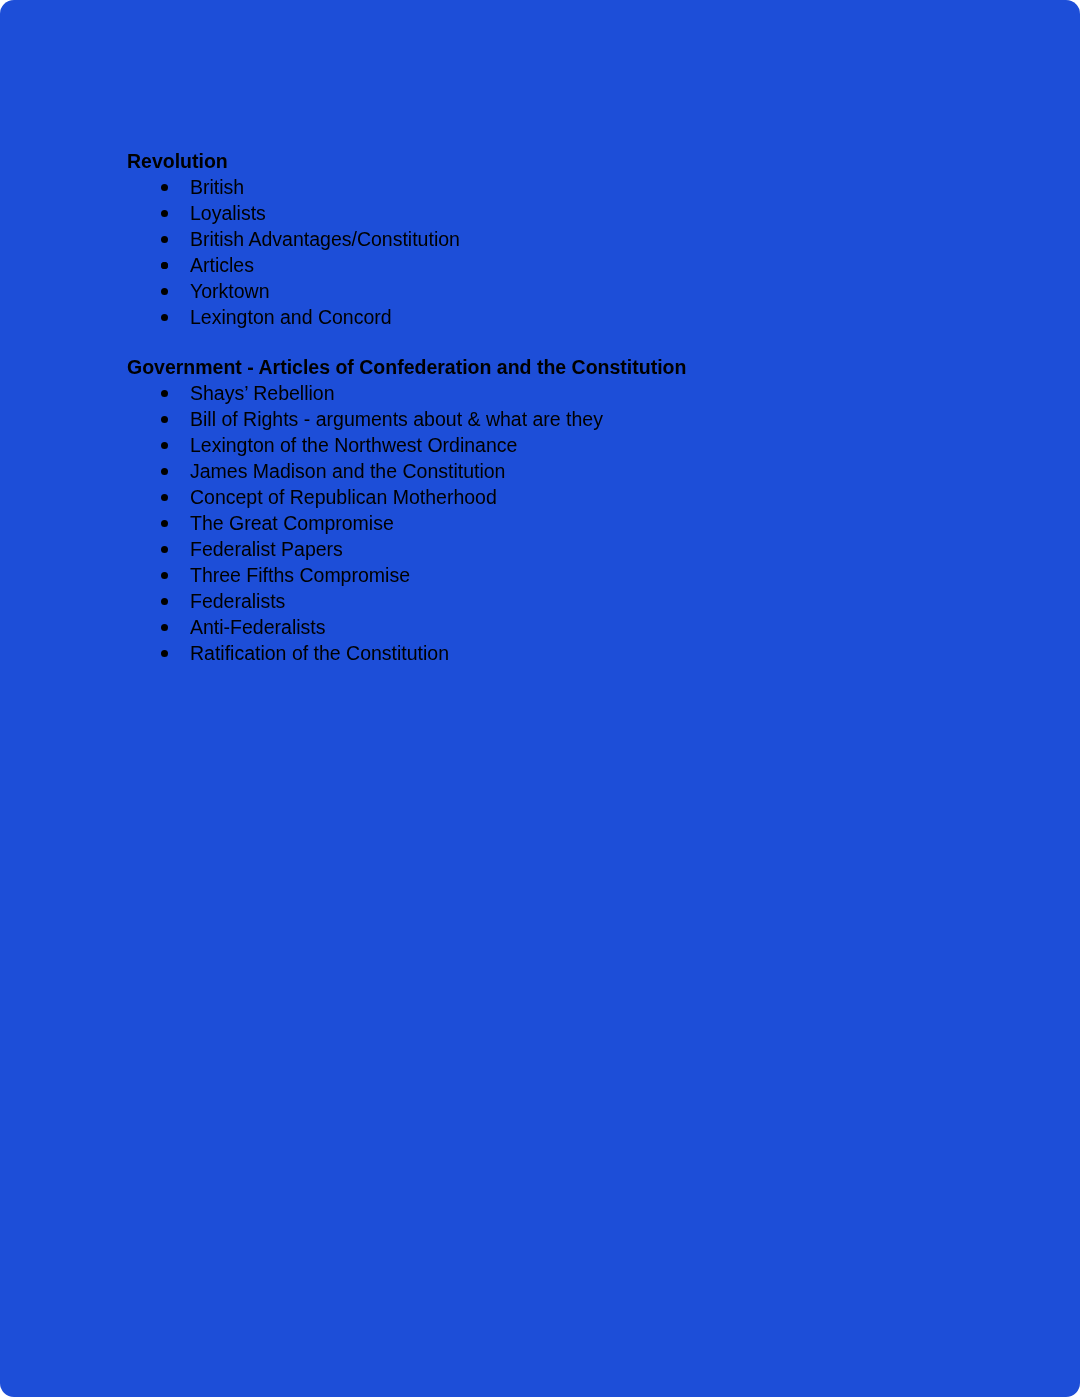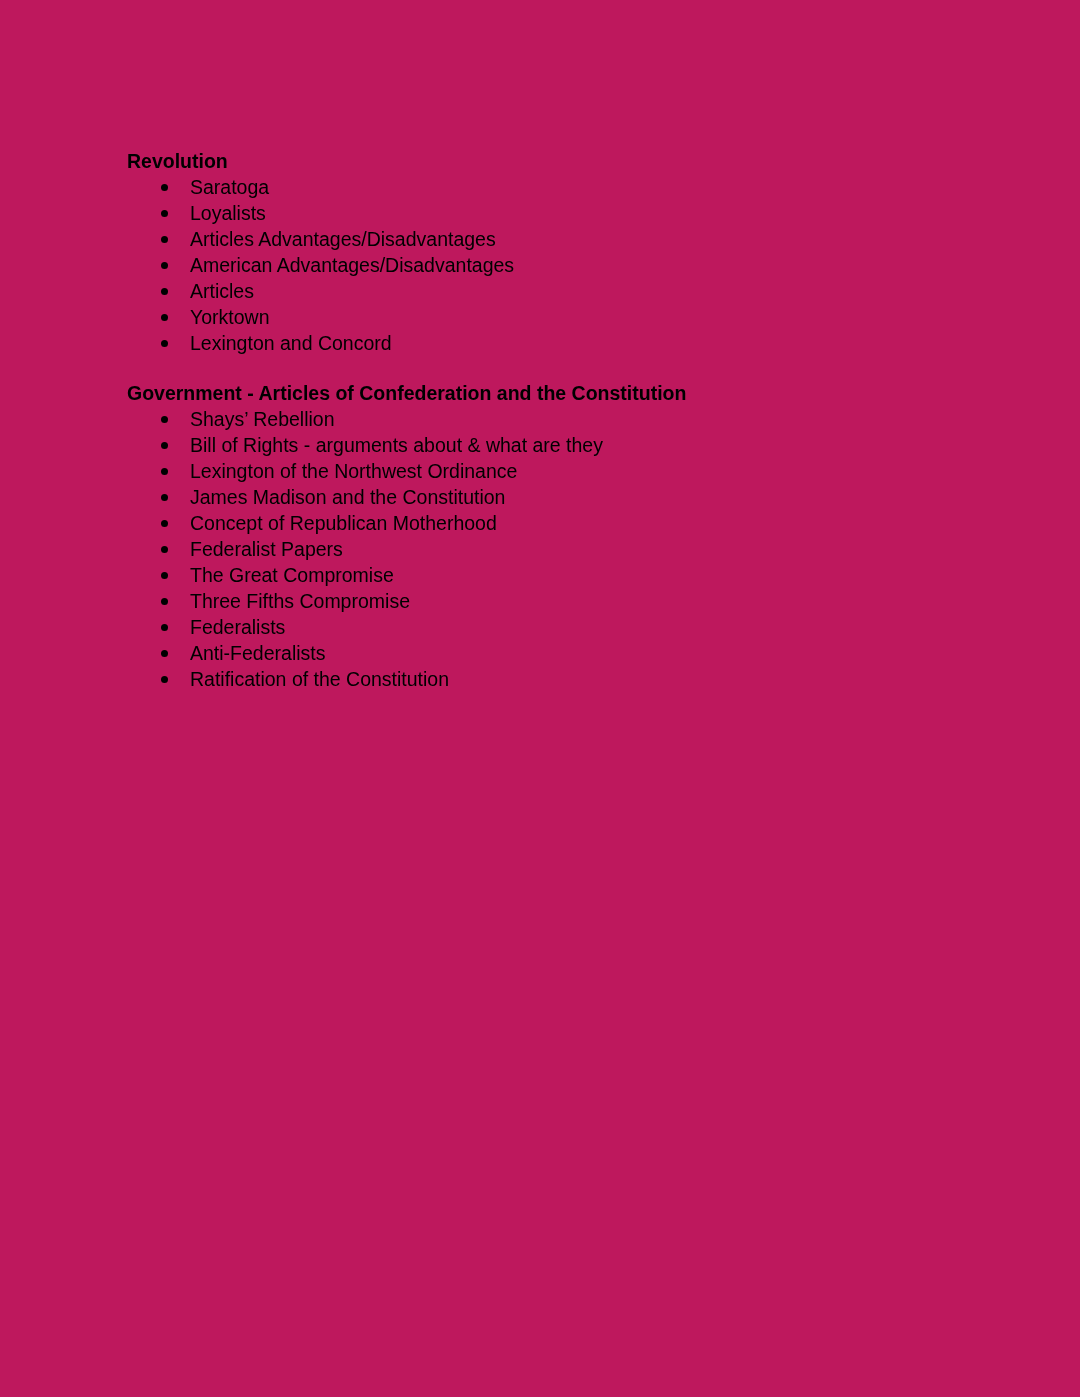--- a/index.html
+++ b/index.html
@@ -12,21 +12,22 @@
     background: #ffffff;
     color: #000000;
     font-family: "Liberation Sans", sans-serif;
     overflow: hidden;
   }
   .page {
     box-sizing: border-box;
     width: 1080px;
     height: 1397px;
     padding: 148px 127px 0 127px;
-    background: #be185d;
+    background: #1d4ed8;
+    border-radius: 14px;
   }
   .doc-section {
     margin: 0;
   }
   .doc-section + .doc-section {
     margin-top: 24px;
   }
   h2.section-heading {
     margin: 0;
     font-size: 19.5px;
@@ -57,40 +58,40 @@
   }
 </style>
 </head>
 <body>
 
 <div class="page">
 
   <section class="doc-section">
     <h2 class="section-heading">Revolution</h2>
     <ul class="bullet-list">
-      <li><span class="bullet-dot"></span><span>Saratoga</span></li>
+      <li><span class="bullet-dot"></span><span>British</span></li>
       <li><span class="bullet-dot"></span><span>Loyalists</span></li>
-      <li><span class="bullet-dot"></span><span>Articles Advantages/Disadvantages</span></li>
-      <li><span class="bullet-dot"></span><span>American Advantages/Disadvantages</span></li>
+      <li><span class="bullet-dot"></span><span>British Advantages/Constitution</span></li>
+      <li><span class="bullet-dot"></span></li>
       <li><span class="bullet-dot"></span><span>Articles</span></li>
       <li><span class="bullet-dot"></span><span>Yorktown</span></li>
       <li><span class="bullet-dot"></span><span>Lexington and Concord</span></li>
     </ul>
   </section>
 
   <section class="doc-section">
     <h2 class="section-heading">Government - Articles of Confederation and the Constitution</h2>
     <ul class="bullet-list">
       <li><span class="bullet-dot"></span><span>Shays’ Rebellion</span></li>
       <li><span class="bullet-dot"></span><span>Bill of Rights - arguments about &amp; what are they</span></li>
       <li><span class="bullet-dot"></span><span>Lexington of the Northwest Ordinance</span></li>
       <li><span class="bullet-dot"></span><span>James Madison and the Constitution</span></li>
       <li><span class="bullet-dot"></span><span>Concept of Republican Motherhood</span></li>
+      <li><span class="bullet-dot"></span><span>The Great Compromise</span></li>
       <li><span class="bullet-dot"></span><span>Federalist Papers</span></li>
-      <li><span class="bullet-dot"></span><span>The Great Compromise</span></li>
       <li><span class="bullet-dot"></span><span>Three Fifths Compromise</span></li>
       <li><span class="bullet-dot"></span><span>Federalists</span></li>
       <li><span class="bullet-dot"></span><span>Anti-Federalists</span></li>
       <li><span class="bullet-dot"></span><span>Ratification of the Constitution</span></li>
     </ul>
   </section>
 
 </div>
 
 </body></html>

